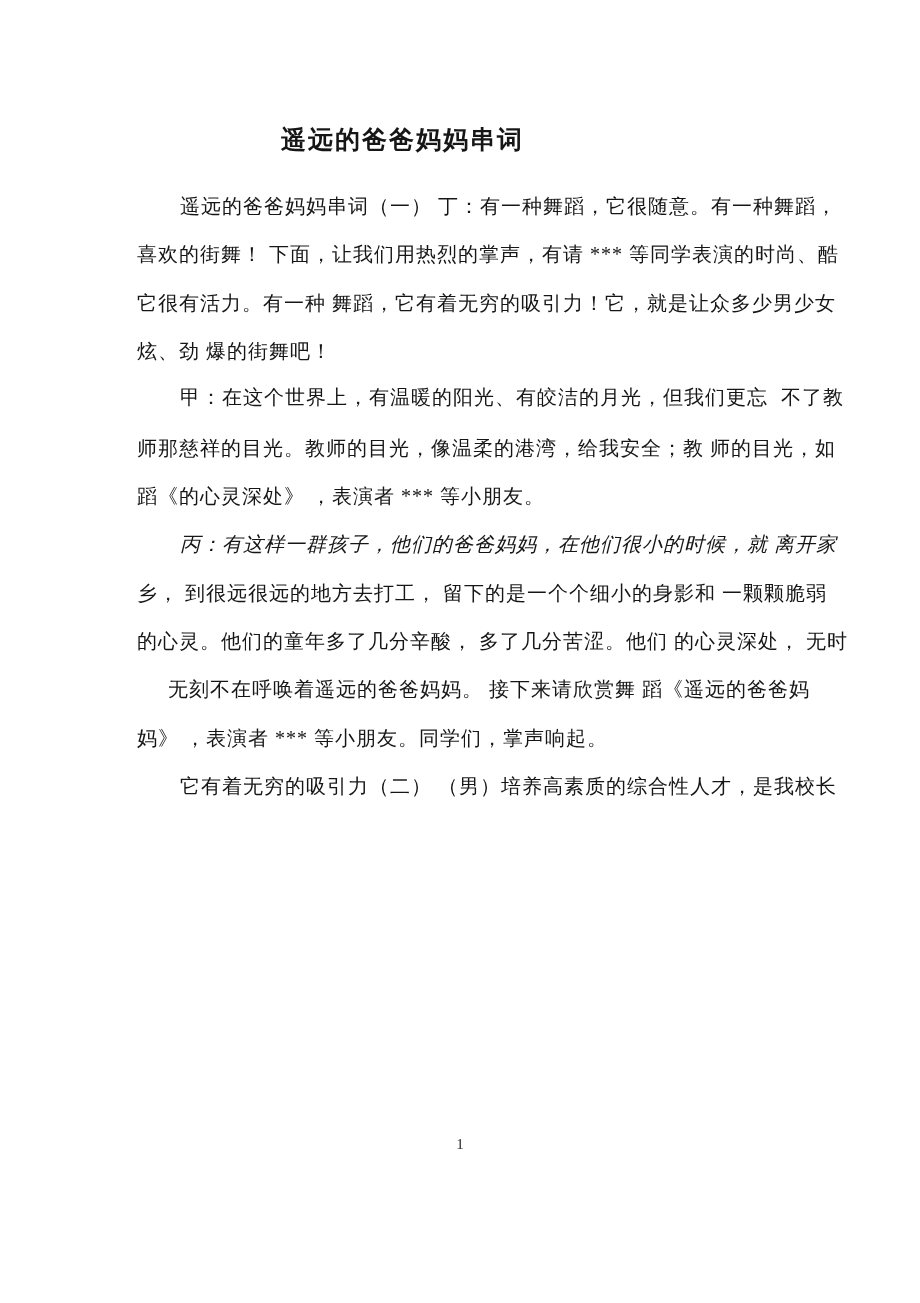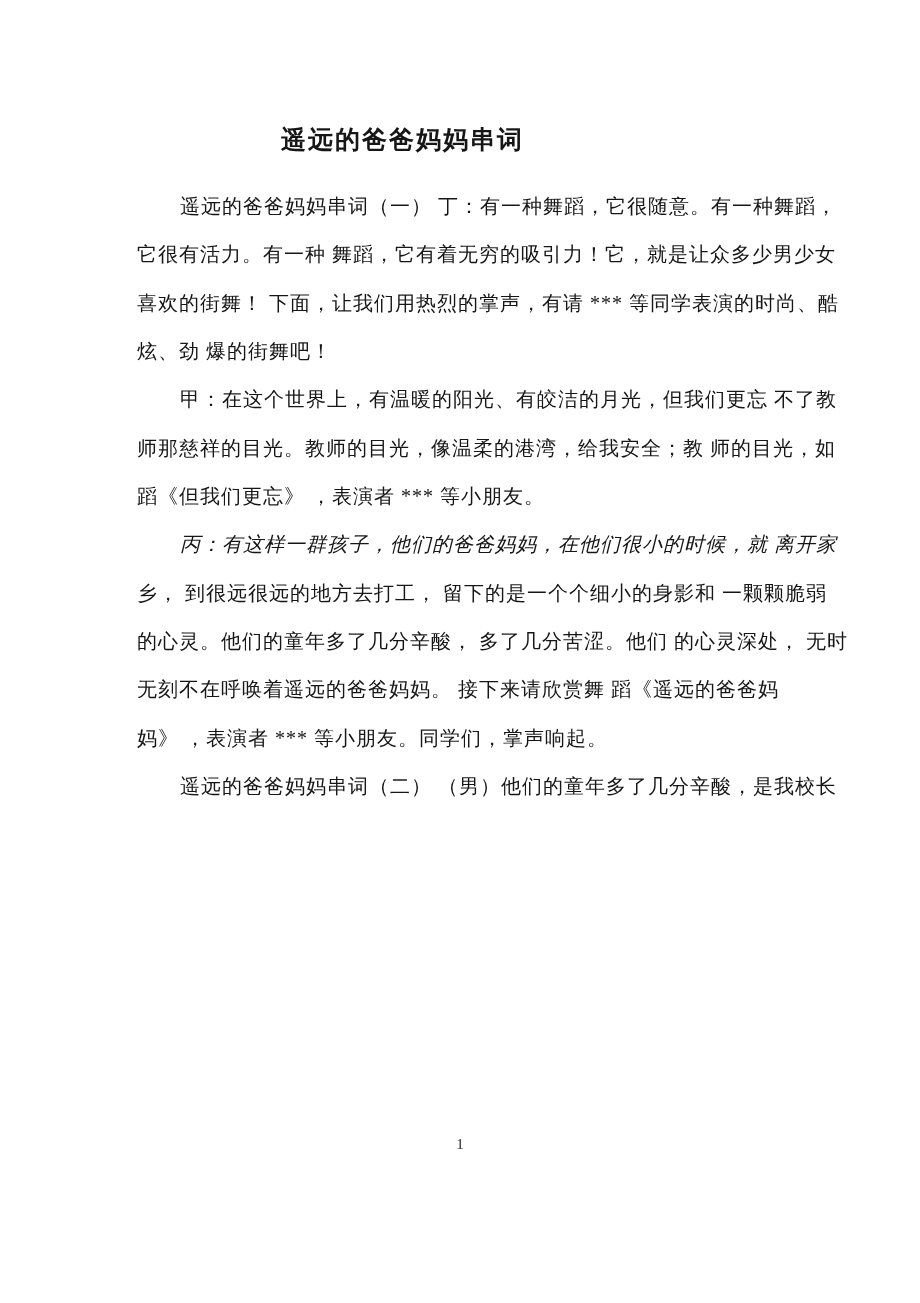--- a/index.html
+++ b/index.html
@@ -56,35 +56,35 @@
 </style>
 </head>
 <body>
 
 <div class="page">
   <div class="doc-title">遥远的爸爸妈妈串词</div>
 
   <div class="doc-body">
       <div class="paragraph">
         <div class="doc-line" style="padding-left: 43px;">遥远的爸爸妈妈串词（一） 丁：有一种舞蹈，它很随意。有一种舞蹈，</div>
+        <div class="doc-line" style="padding-left: 0px;">喜欢的街舞！ 下面，让我们用热烈的掌声，有请 *** 等同学表演的时尚、酷</div>
         <div class="doc-line" style="padding-left: 0px;">它很有活力。有一种 舞蹈，它有着无穷的吸引力！它，就是让众多少男少女</div>
-        <div class="doc-line" style="padding-left: 0px;">喜欢的街舞！ 下面，让我们用热烈的掌声，有请 *** 等同学表演的时尚、酷</div>
         <div class="doc-line" style="padding-left: 0px;">炫、劲 爆的街舞吧！</div>
       </div>
       <div class="paragraph">
-        <div class="doc-line" style="padding-left: 43px;">甲：在这个世界上，有温暖的阳光、有皎洁的月光，但我们更忘 不了教</div>
+        <div class="doc-line" style="padding-left: 43px; font-family: Liberation Mono, monospace;">甲：在这个世界上，有温暖的阳光、有皎洁的月光，但我们更忘 不了教</div>
         <div class="doc-line" style="padding-left: 0px;">师那慈祥的目光。教师的目光，像温柔的港湾，给我安全；教 师的目光，如</div>
-        <div class="doc-line" style="padding-left: 0px;">蹈《但我们更忘》 ，表演者 *** 等小朋友。</div>
+        <div class="doc-line" style="padding-left: 0px;">蹈《的心灵深处》 ，表演者 *** 等小朋友。</div>
       </div>
       <div class="paragraph">
         <div class="doc-line" style="padding-left: 43px; font-style: italic;">丙：有这样一群孩子，他们的爸爸妈妈，在他们很小的时候，就 离开家</div>
         <div class="doc-line" style="padding-left: 0px;">乡， 到很远很远的地方去打工， 留下的是一个个细小的身影和 一颗颗脆弱</div>
         <div class="doc-line" style="padding-left: 0px;">的心灵。他们的童年多了几分辛酸， 多了几分苦涩。他们 的心灵深处， 无时</div>
-        <div class="doc-line" style="padding-left: 0px;">无刻不在呼唤着遥远的爸爸妈妈。 接下来请欣赏舞 蹈《遥远的爸爸妈</div>
+        <div class="doc-line" style="padding-left: 0px; margin-left: 31px;">无刻不在呼唤着遥远的爸爸妈妈。 接下来请欣赏舞 蹈《遥远的爸爸妈</div>
         <div class="doc-line" style="padding-left: 0px;">妈》 ，表演者 *** 等小朋友。同学们，掌声响起。</div>
       </div>
       <div class="paragraph">
-        <div class="doc-line" style="padding-left: 43px;">遥远的爸爸妈妈串词（二） （男）他们的童年多了几分辛酸，是我校长</div>
+        <div class="doc-line" style="padding-left: 43px;">它有着无穷的吸引力（二） （男）培养高素质的综合性人才，是我校长</div>
       </div>
     </div>
 
   <div class="page-number">1</div>
 </div>
 
 </body></html>

